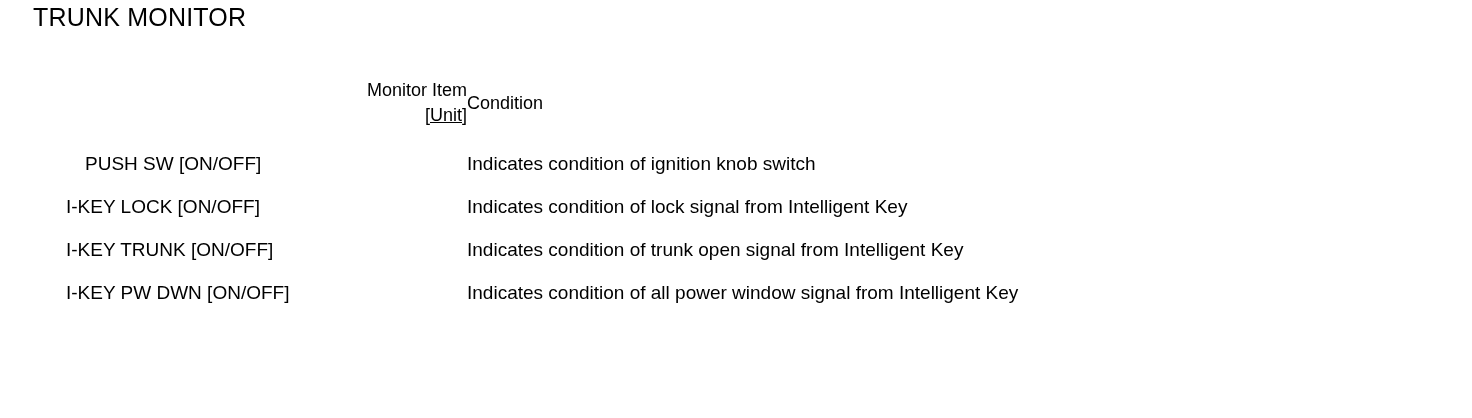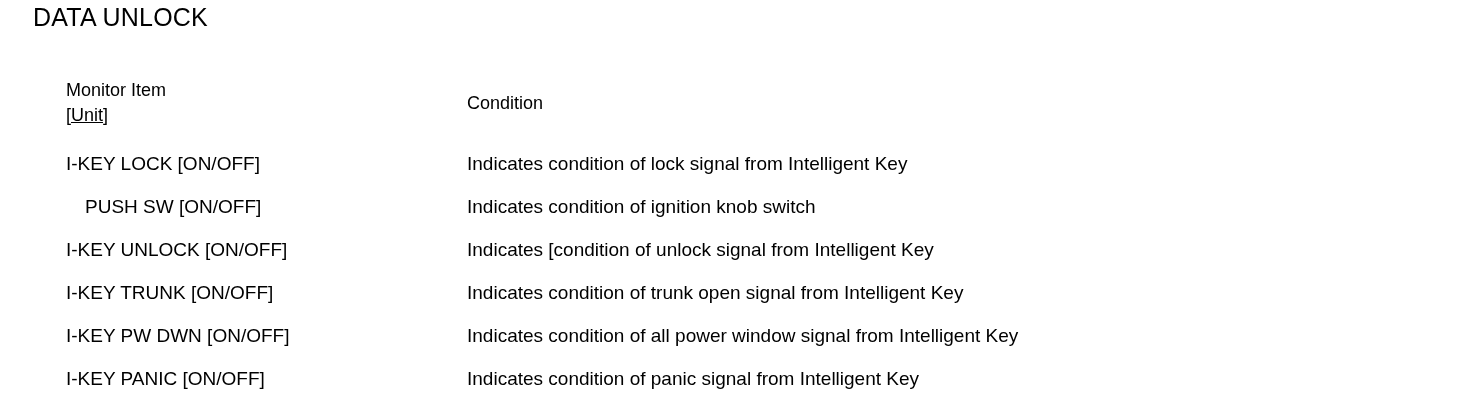--- a/index.html
+++ b/index.html
@@ -54,21 +54,21 @@
   .rule-thin-bottom  { border-bottom: 2px solid #000; }
 
   
   .col-divider { border-right: 3px solid #000; }
 
   .col-item  { width: 401px; }
   .col-cond  { width: 946px; }
 
   .head-cell {
     height: 78px;
-    text-align: left;
+    text-align: right;
     font-size: 18px;
     line-height: 25px;
   }
   .head-cell .l1 { display: block; }
   .head-cell .l2 { display: block; text-decoration: underline; }
 
   .head-cond {
     height: 78px;
     text-align: left;
     font-size: 18px;
@@ -90,63 +90,55 @@
     line-height: 24px;
     padding-left: 16px;
     white-space: nowrap;
   }
 </style>
 </head>
 <body>
 
 <div class="page">
 
-  <div class="page-title">DATA UNLOCK</div>
+  <div class="page-title">TRUNK MONITOR</div>
 
   <table class="data-table">
     <colgroup>
       <col class="col-item">
       <col class="col-cond">
     </colgroup>
     <tbody>
 
       <tr class="header-row">
         <td class="head-cell rule-thick-top rule-thin-bottom col-divider">
           <span class="l1">Monitor Item</span>
           <span class="l2">[Unit]</span>
         </td>
         <td class="head-cond rule-thick-top rule-thin-bottom">Condition</td>
       </tr>
 
       <tr class="body-row">
-        <td class="item-cell rule-thin-bottom col-divider">I-KEY LOCK [ON/OFF]</td>
-        <td class="cond-cell rule-thin-bottom">Indicates condition of lock signal from Intelligent Key</td>
-      </tr>
-
-      <tr class="body-row">
         <td class="item-cell indent rule-thin-bottom col-divider">PUSH SW [ON/OFF]</td>
         <td class="cond-cell rule-thin-bottom">Indicates condition of ignition knob switch</td>
       </tr>
 
       <tr class="body-row">
-        <td class="item-cell rule-thin-bottom col-divider">I-KEY UNLOCK [ON/OFF]</td>
-        <td class="cond-cell rule-thin-bottom">Indicates [condition of unlock signal from Intelligent Key</td>
+        <td class="item-cell rule-thin-bottom col-divider">I-KEY LOCK [ON/OFF]</td>
+        <td class="cond-cell rule-thin-bottom">Indicates condition of lock signal from Intelligent Key</td>
       </tr>
+
 
       <tr class="body-row">
         <td class="item-cell rule-thin-bottom col-divider">I-KEY TRUNK [ON/OFF]</td>
         <td class="cond-cell rule-thin-bottom">Indicates condition of trunk open signal from Intelligent Key</td>
       </tr>
 
       <tr class="body-row">
         <td class="item-cell rule-thin-bottom col-divider">I-KEY PW DWN [ON/OFF]</td>
         <td class="cond-cell rule-thin-bottom">Indicates condition of all power window signal from Intelligent Key</td>
       </tr>
 
-      <tr class="body-row">
-        <td class="item-cell rule-thick-bottom col-divider">I-KEY PANIC [ON/OFF]</td>
-        <td class="cond-cell rule-thick-bottom">Indicates condition of panic signal from Intelligent Key</td>
-      </tr>
 
     </tbody>
   </table>
 
 </div>
 
 </body></html>

